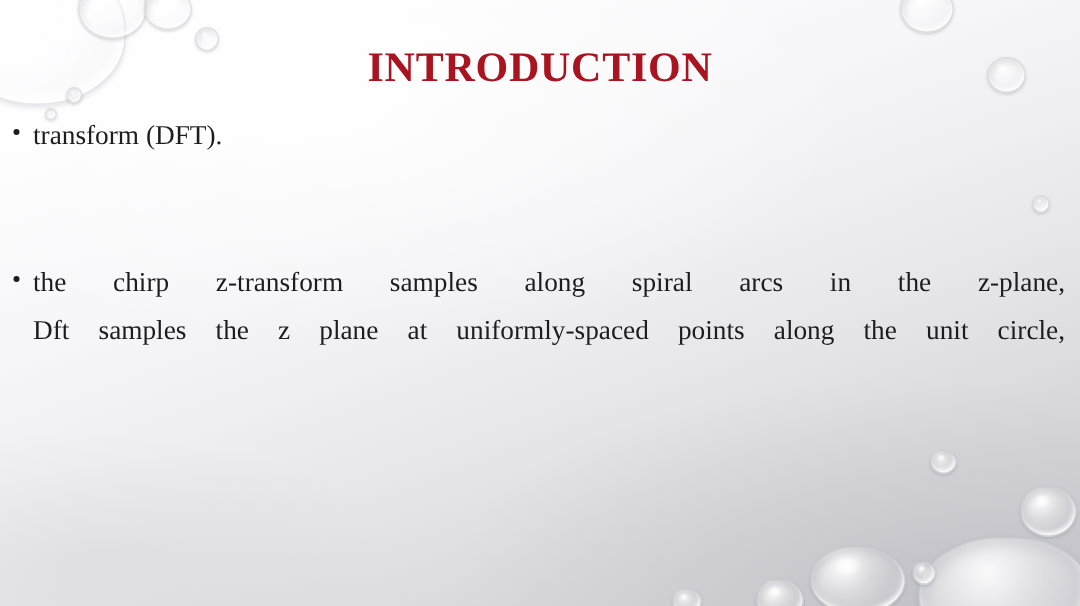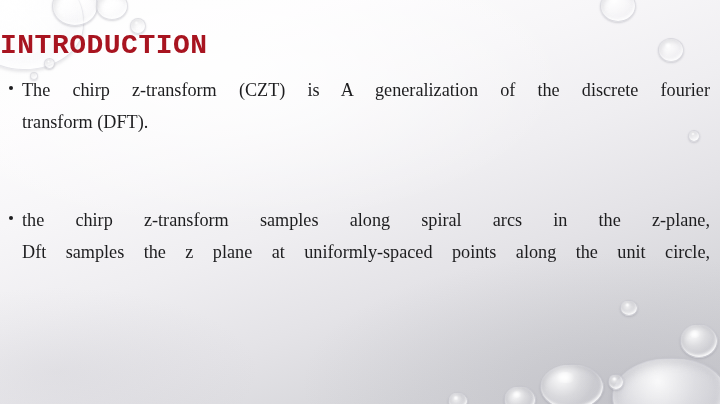--- a/index.html
+++ b/index.html
@@ -95,21 +95,22 @@
       0 2px 4px rgba(130,130,142,0.30);
     border: 1px solid rgba(188,188,198,0.5);
   }
 
   
   .slide-title {
     position: absolute;
     left: 0;
     right: 0;
     top: 30px;
-    font-family: Liberation Mono, monospace;
+    text-align: center;
+    font-family: Liberation Serif, serif;
     font-weight: bold;
     font-size: 28px;
     letter-spacing: 0.5px;
     color: #a81420;
     text-shadow: 0 1px 0 rgba(255,255,255,0.6);
   }
 
   .body-block {
     position: absolute;
     left: 8px;
@@ -173,21 +174,20 @@
   <div class="droplet" style="left:504px; top:386px; width:30px; height:26px;"></div>
   <div class="droplet" style="left:448px; top:392px; width:18px; height:16px;"></div>
   <div class="droplet" style="left:540px; top:364px; width:62px; height:44px;"></div>
 
   <div class="slide-title">INTRODUCTION</div>
 
   <div class="body-block">
 
     <div class="bullet">
       <span class="dot"></span>
-      <span class="line">The chirp z-transform (CZT) is A generalization of the discrete fourier</span>
       <span class="line last">transform (DFT).</span>
     </div>
 
     <div class="bullet">
       <span class="dot"></span>
       <span class="line">the chirp z-transform samples along spiral arcs in the z-plane,</span>
       <span class="line">Dft samples the z plane at uniformly-spaced points along the unit circle,</span>
     </div>
 
   </div>

